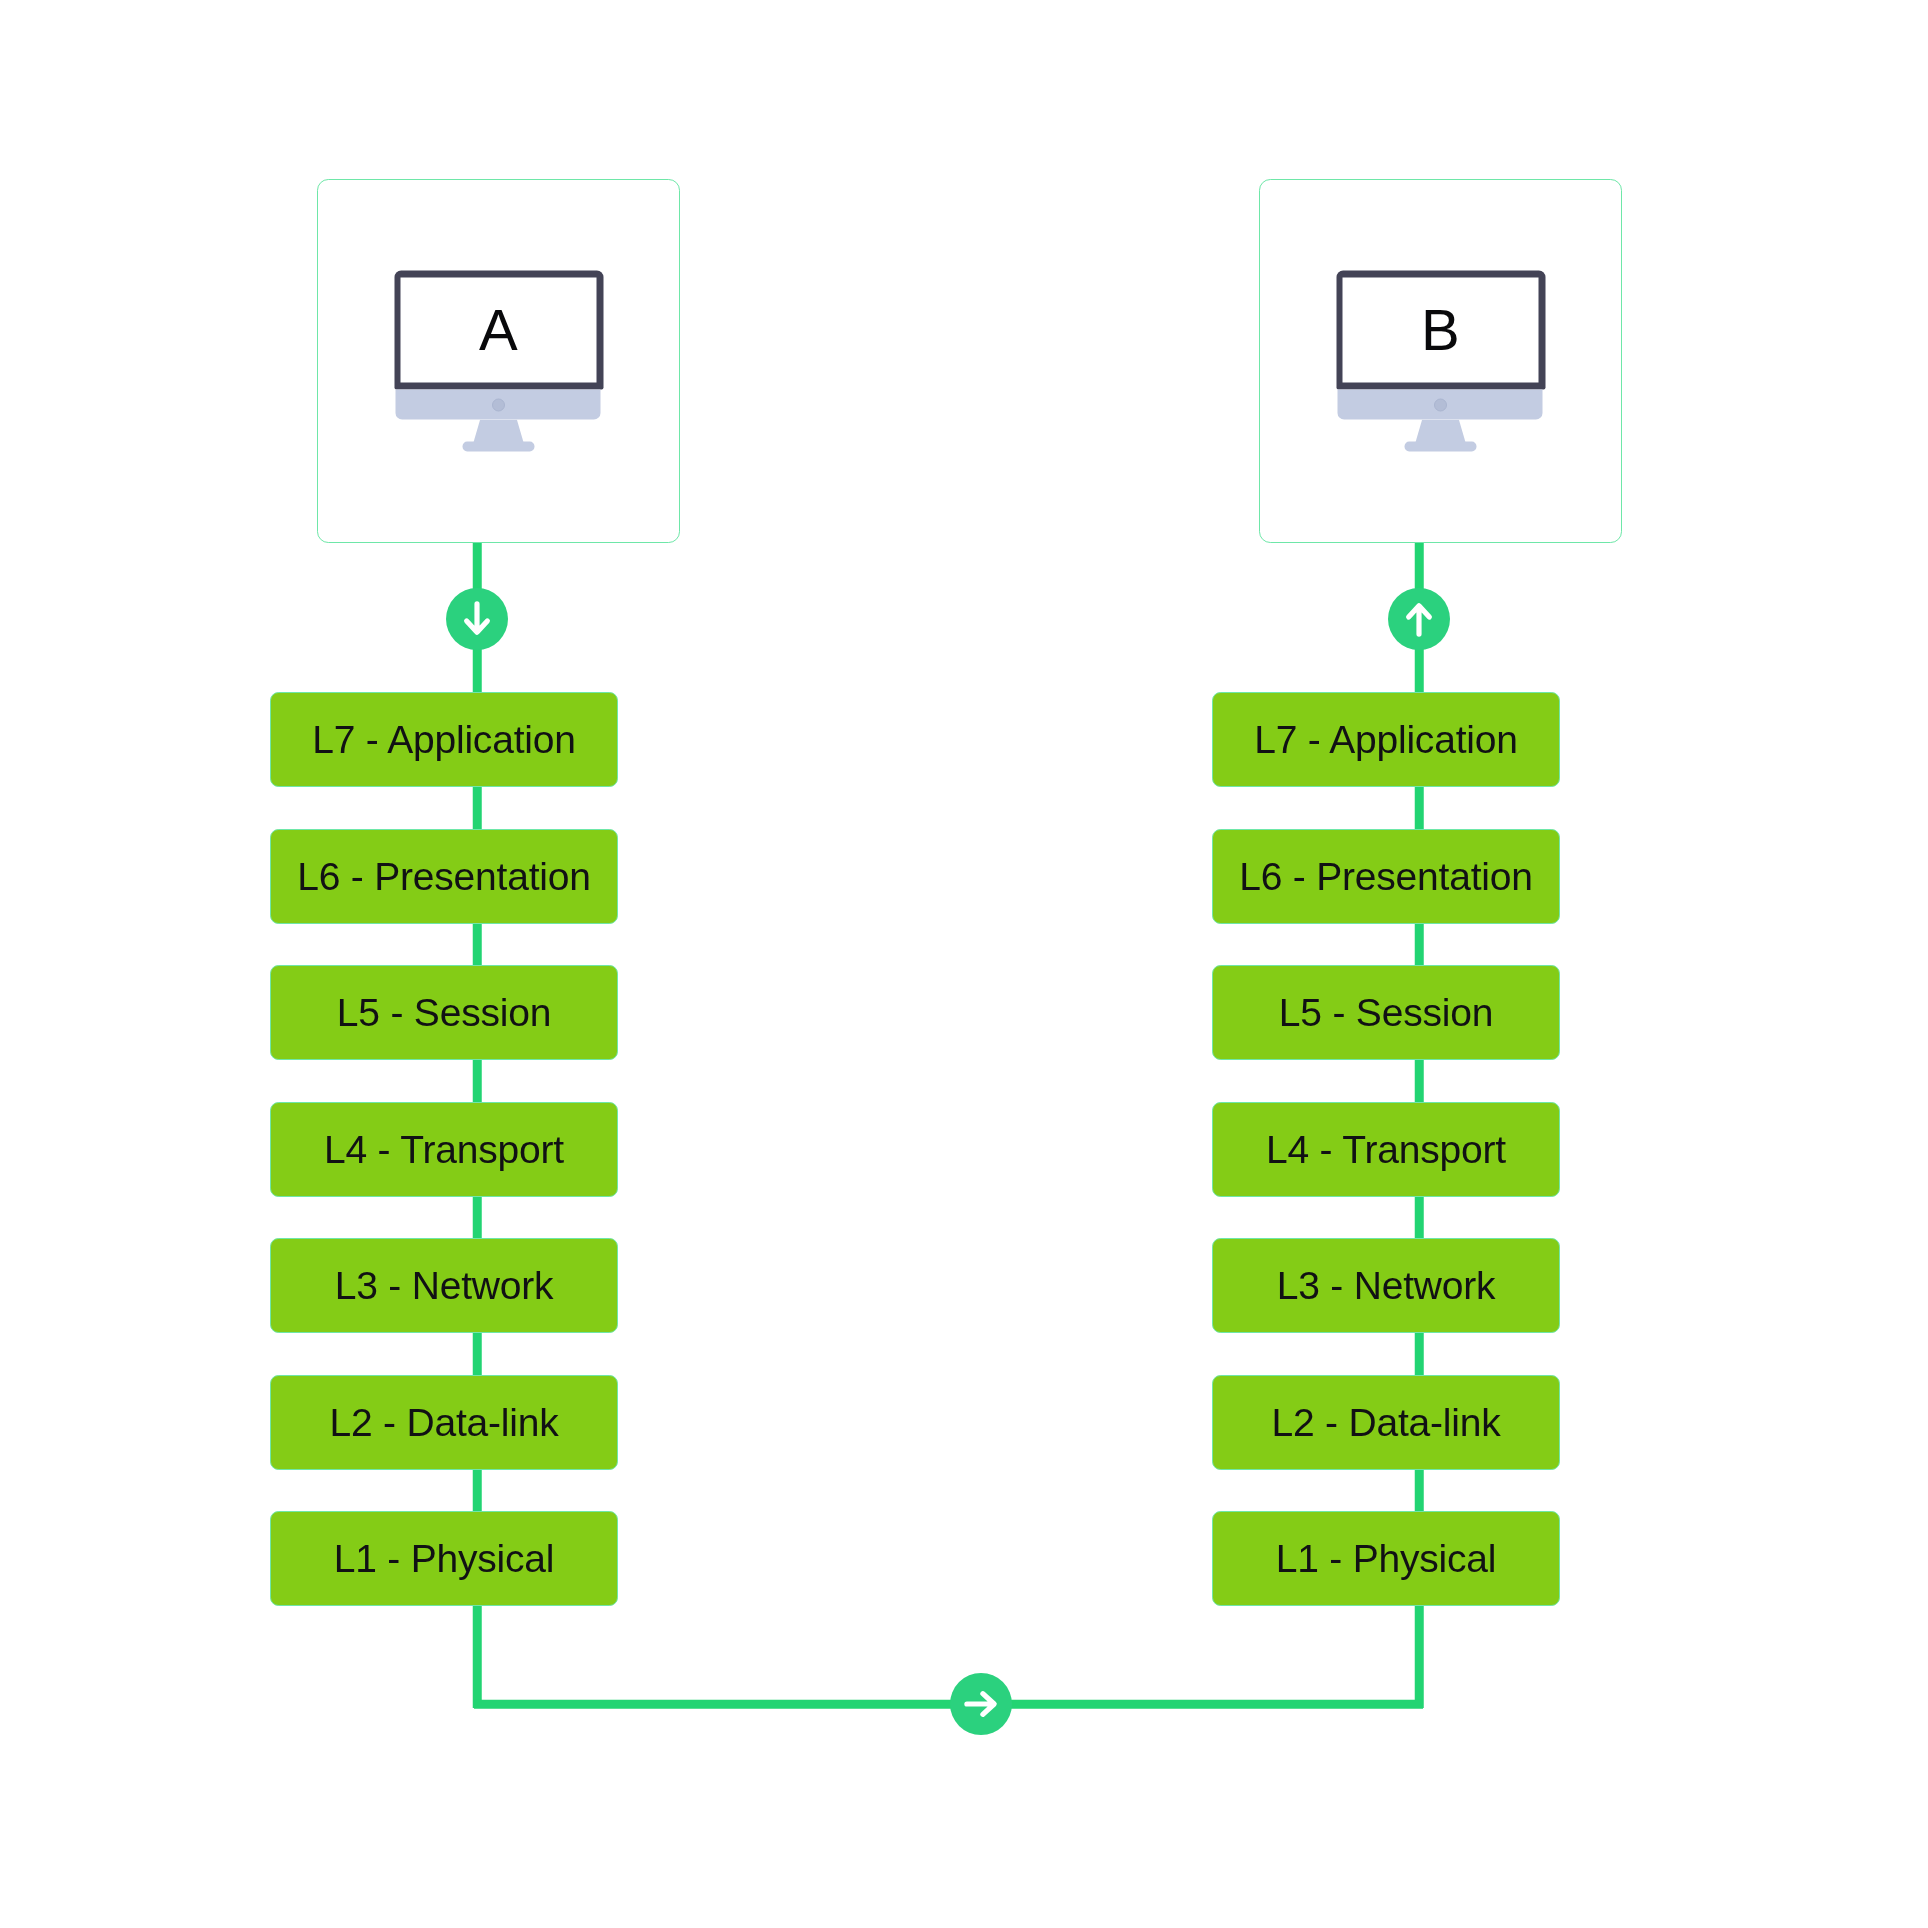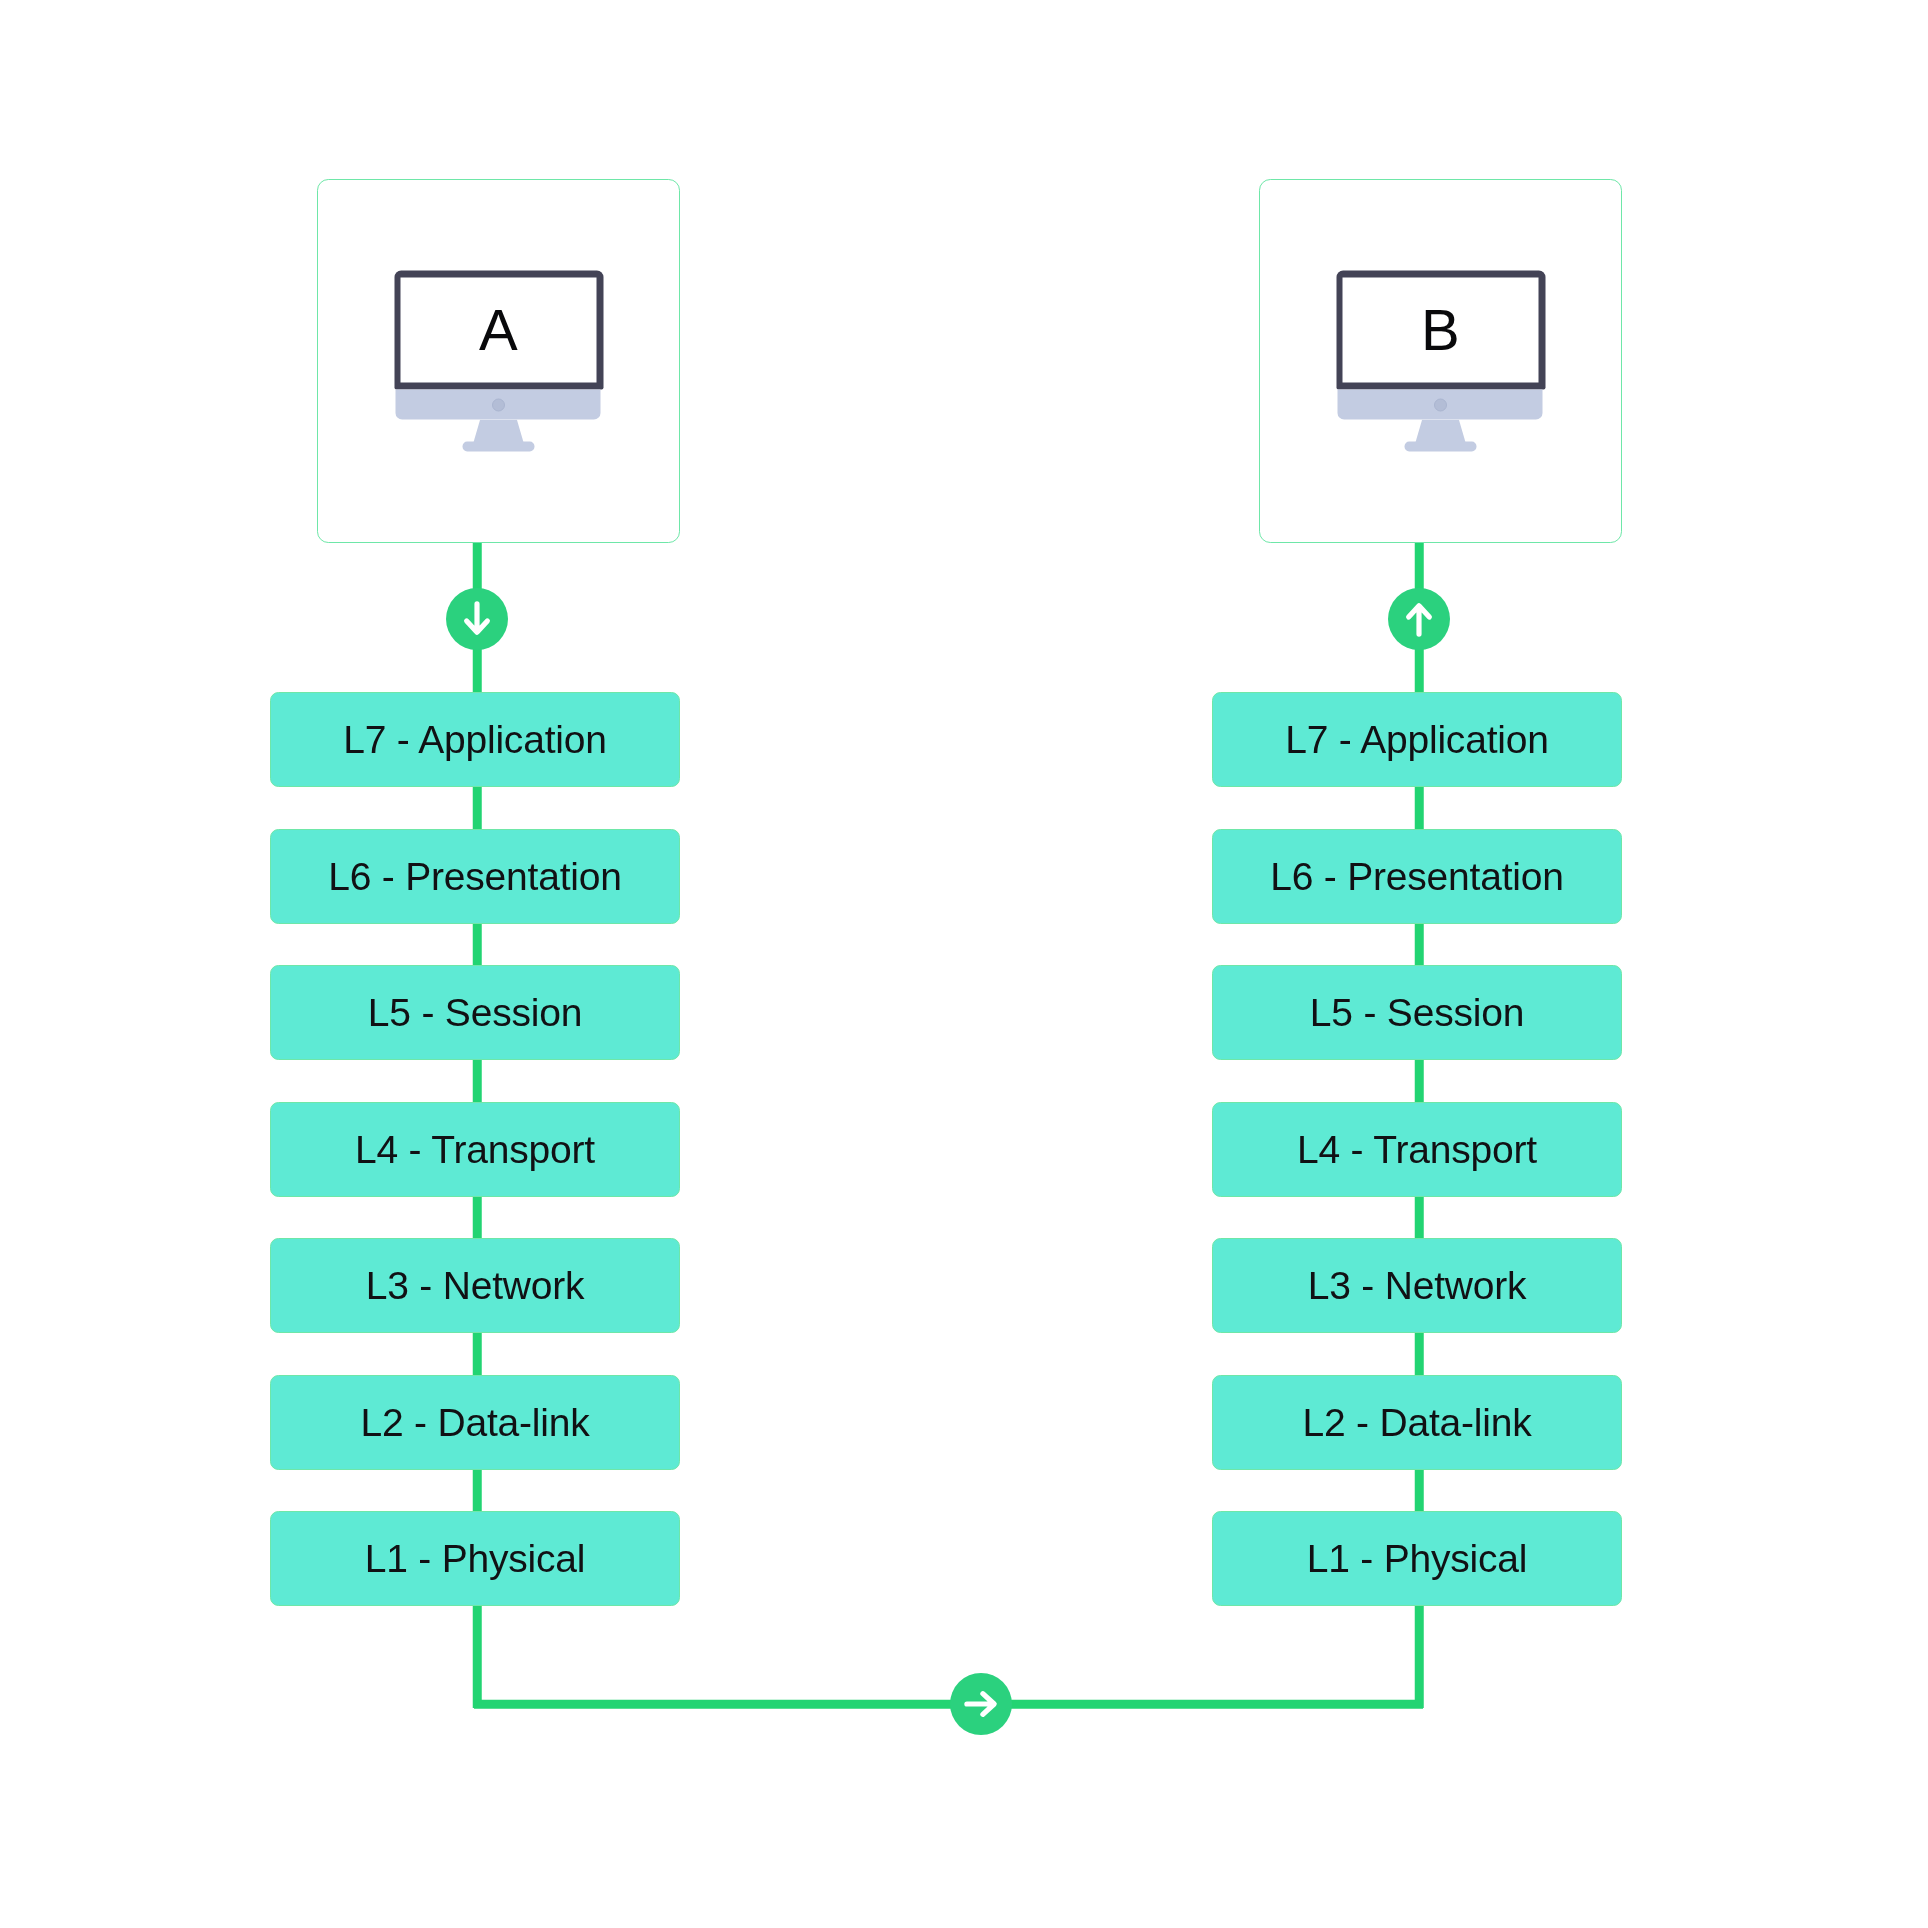--- a/index.html
+++ b/index.html
@@ -136,23 +136,23 @@
     transform: translate(-50%, -50%);
     display: flex;
     align-items: center;
     justify-content: center;
   }
   .arrow-badge svg { display: block; }
 
   
   .layer-box {
     position: absolute;
-    width: 410px;
+    width: 348px;
     height: 95px;
-    background: #5eead4;
+    background: #84cc16;
     border: 1.9px solid #6ee7a8;
     border-radius: 8.5px;
     box-sizing: border-box;
     display: flex;
     align-items: center;
     justify-content: center;
   }
   .layer-label {
     font-family: "Liberation Sans", sans-serif;
     font-size: 39px;

